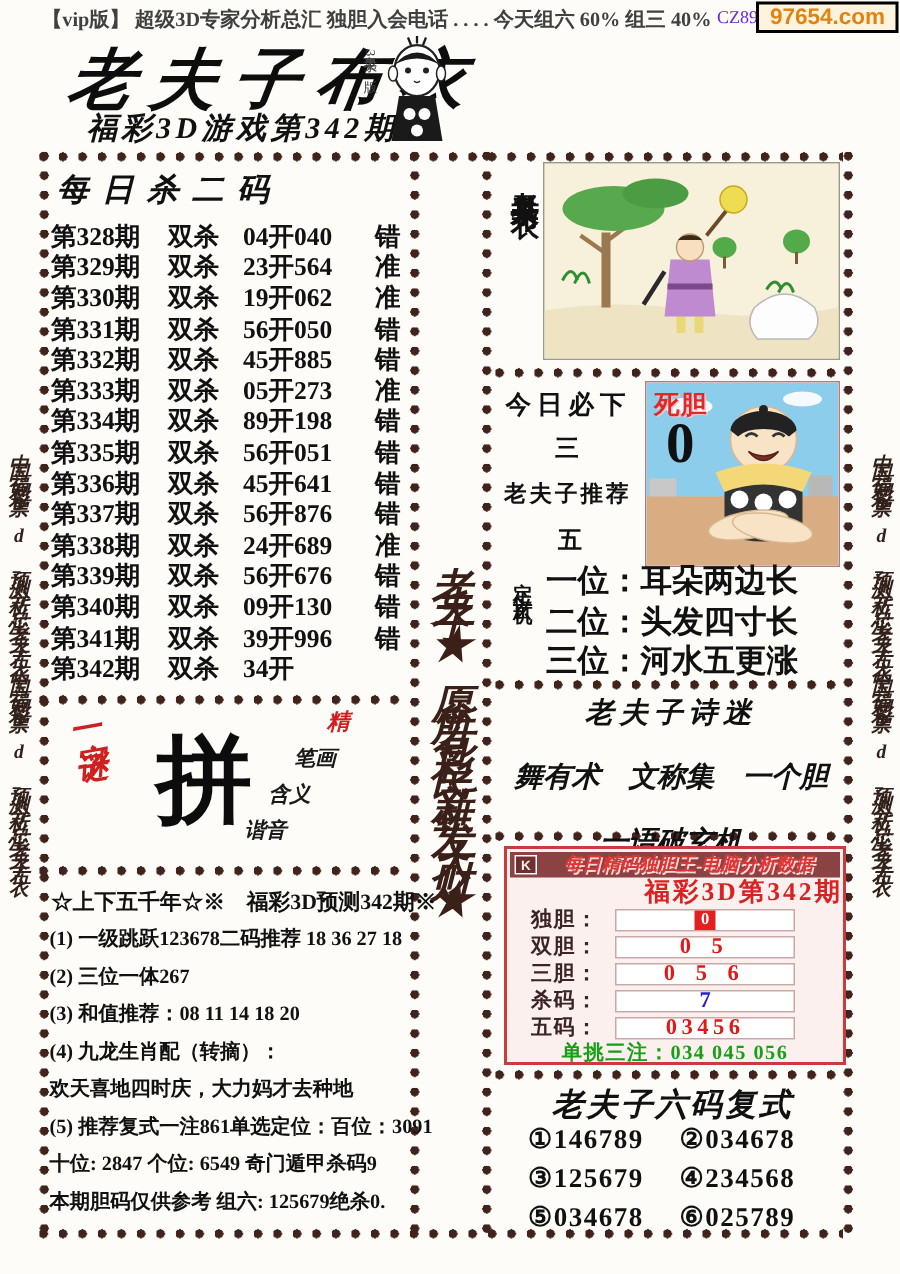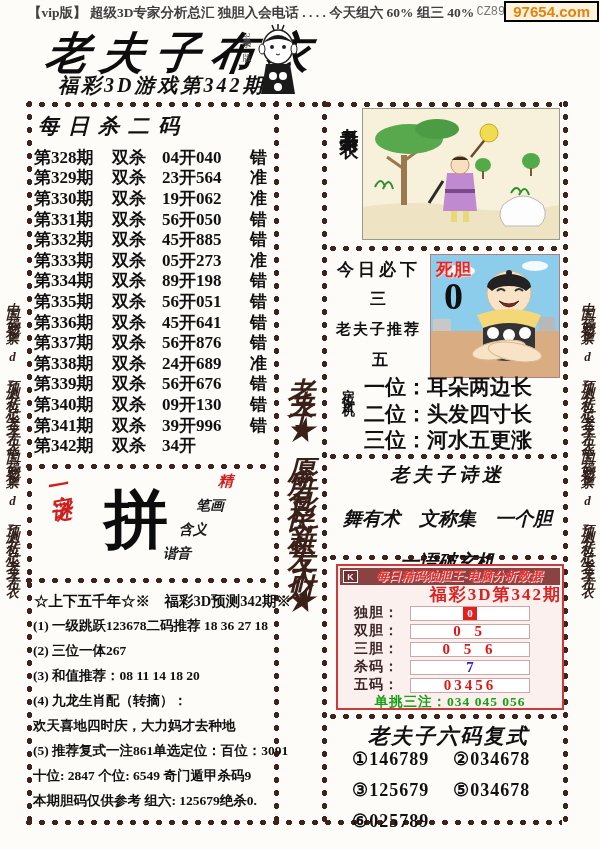--- a/index.html
+++ b/index.html
@@ -16,21 +16,21 @@
     background:radial-gradient(circle 3px at 4.5px 4px,#40231c 97%,transparent) 0 0/9px 13px repeat-y; }
   
   .vstrip { position:absolute; top:26px; height:820px; width:25px;
     writing-mode:vertical-rl; text-orientation:upright;
     font-size:13px; font-weight:700; font-style:italic; color:#32201a;
     letter-spacing:6px; line-height:25px; text-align:center; }
   .vstrip-left { left:0; } .vstrip-right { right:0; }
   
   .headerline { position:absolute; left:28px; top:4px; font-size:13.5px; font-weight:700; white-space:nowrap; color:#404040; }
   .watermark { position:absolute; right:1px; top:1px; display:flex; align-items:center; z-index:5; }
-  .wm-code { color:#737373; font-size:12px; font-family:Liberation Mono, monospace; margin-right:-3px; background:#fdfcf8; padding:0 2px; }
+  .wm-code { color:#6d28d9; font-size:12px; font-family:Liberation Serif, serif; margin-right:-3px; background:#fdfcf8; padding:0 2px; }
   .wm-box  { border:2px solid #000000; background:#fdf3df; color:#e2830f; font-size:15px; font-weight:700; padding:0 7px; font-family:"Liberation Sans",sans-serif; }
   .main-title { position:absolute; left:46px; top:24px; font-size:44px; font-weight:700; font-style:italic;
     letter-spacing:11px; transform:skewX(-8deg); color:#0d0d0d; white-space:nowrap; }
   .sub-title  { position:absolute; left:58px; top:72px; font-size:20px; font-weight:700; font-style:italic; letter-spacing:3px; }
   .mascot { position:absolute; left:252px; top:24px; }
   .mascot-caption { position:absolute; left:240px; top:30px; writing-mode:vertical-rl; text-orientation:mixed; font-size:9px; color:#444; letter-spacing:1px; }
   
   .k2-title { position:absolute; left:38px; top:112px; font-size:21px; font-weight:700; letter-spacing:9px; font-style:italic; }
   .k2-rows  { position:absolute; left:34px; top:147px; width:238px; }
   .krow { display:flex; height:20.6px; align-items:center; font-size:17px; font-weight:700; white-space:nowrap; }
@@ -76,21 +76,21 @@
   .abox-issue { text-align:right; font-size:17px; font-weight:700; color:#d92222; letter-spacing:2px; height:19px; line-height:19px; }
   .arow { display:flex; align-items:center; height:18px; padding-left:16px; }
   .arow-label { width:56px; font-size:14px; font-weight:700; color:#3a2424; letter-spacing:1px; }
   .arow-box { width:120px; height:15px; background:#fff; border:1px solid #caa8a8; display:flex; align-items:center; justify-content:center; }
   .val-red { color:#e01818; font-size:15px; font-weight:700; letter-spacing:5px; }
   .val-du  { background:#e22020; color:#fff; width:14px; height:13px; font-size:11px; font-weight:700; display:flex; align-items:center; justify-content:center; letter-spacing:0; }
   .val-blue { color:#2a22cc; font-size:15px; font-weight:700; }
   .val-wu { letter-spacing:3px; }
   .abox-footer { text-align:center; font-size:13.5px; font-weight:700; color:#17a017; height:24px; line-height:16px; letter-spacing:1px; }
   .six-title { position:absolute; left:333px; top:722px; width:231px; text-align:center; font-size:21px; font-weight:700; font-style:italic; letter-spacing:2px; }
-  .six-grid { position:absolute; left:352px; top:748px; width:202px; display:grid; grid-template-columns:1fr 1fr; row-gap:9px; }
+  .six-grid { position:absolute; left:352px; top:748px; width:202px; display:grid; grid-template-columns:1fr 1fr; row-gap:4px; }
   .six-entry { font-size:18px; font-weight:700; letter-spacing:1px; white-space:nowrap; }
 </style>
 </head>
 <body>
 
 <div class="page">
 
   <div class="vstrip vstrip-left">
     <span>中国福利彩票3d预测分析总汇老夫子布衣</span><span>中国福利彩票3d预测分析总汇老夫子布衣</span>
   </div>
@@ -403,19 +403,20 @@
 
   <div class="six-title">老夫子六码复式</div>
   <div class="six-grid">
 
       <span class="six-entry">①146789</span>
 
       <span class="six-entry">②034678</span>
 
       <span class="six-entry">③125679</span>
 
+      <span class="six-entry">④234568</span>
 
       <span class="six-entry">⑤034678</span>
 
       <span class="six-entry">⑥025789</span>
     </div>
 
 </div>
 
 </body></html>

